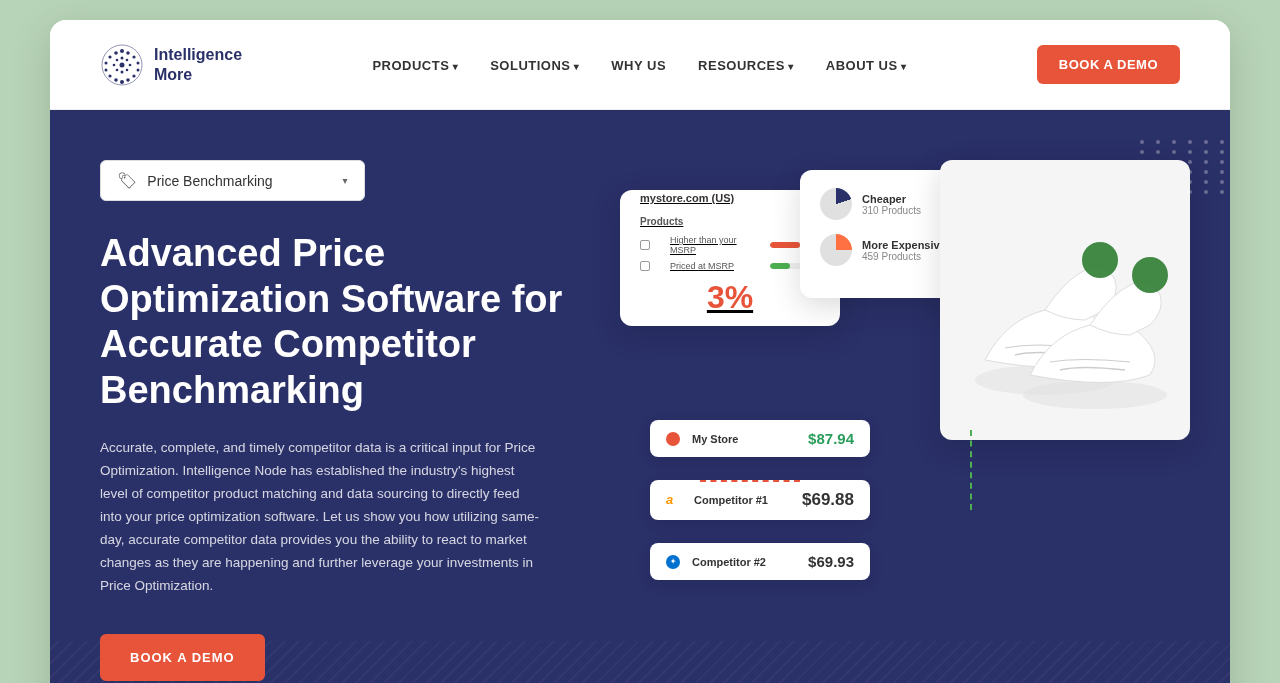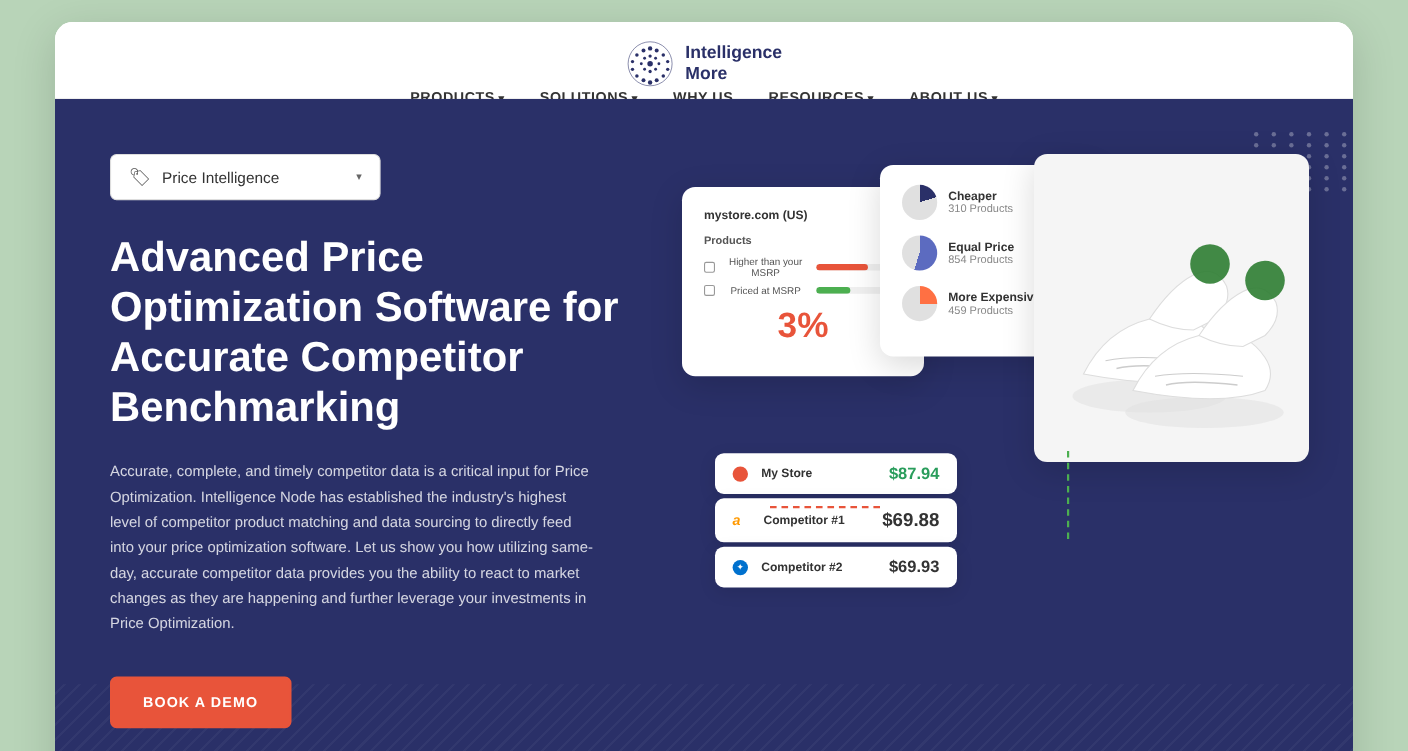--- a/index.html
+++ b/index.html
@@ -16,26 +16,25 @@
       width: 1180px;
       background: white;
       border-radius: 16px;
       overflow: hidden;
       box-shadow: 0 10px 40px rgba(0,0,0,0.15);
     }
     
     .navbar {
       background: white;
       padding: 16px 50px;
-      height: 70px;
+      height: 90px;
       display: flex;
       align-items: center;
       justify-content: space-between;
       border-bottom: 1px solid #eee;
-      flex-direction: column;
     }
     .logo {
       display: flex;
       align-items: center;
       gap: 10px;
     }
     .logo-icon {
       width: 44px;
       height: 44px;
     }
@@ -187,23 +186,24 @@
     
     .dashboard-area {
       position: relative;
       width: 100%;
       height: 420px;
     }
     
     .store-card {
       background: white;
       border-radius: 12px;
-      padding: 20px 20px;
+      padding: 2px 20px;
       position: absolute;
       box-shadow: 0 8px 30px rgba(0,0,0,0.15);
+      text-decoration: underline;
     }
     .store-main-card {
       width: 220px;
       top: 30px;
       left: 0;
     }
     .store-card-title {
       font-size: 11px;
       color: #333;
       font-weight: 600;
@@ -211,23 +211,22 @@
     }
     .store-card-subtitle {
       font-size: 10px;
       font-weight: 600;
       color: #555;
       margin-bottom: 8px;
     }
     .store-row {
       display: flex;
       align-items: center;
-      gap: 6px;
+      gap: 20px;
       margin-bottom: 6px;
-      text-align: center;
     }
     .store-checkbox {
       width: 10px;
       height: 10px;
       border: 1px solid #999;
       border-radius: 2px;
     }
     .store-bar-container {
       flex: 1;
       height: 6px;
@@ -251,25 +250,25 @@
     }
     .percentage-desc {
       font-size: 9px;
       color: #666;
       text-align: center;
       line-height: 1.4;
     }
     
     .price-comparison {
       position: absolute;
-      top: 272px;
+      top: 260px;
       left: 30px;
       display: flex;
       flex-direction: column;
-      gap: 4px;
+      gap: 23px;
     }
     .price-row {
       background: white;
       border-radius: 8px;
       padding: 10px 16px;
       display: flex;
       align-items: center;
       gap: 12px;
       box-shadow: 0 4px 15px rgba(0,0,0,0.1);
       width: 220px;
@@ -493,21 +492,21 @@
           <div class="dot"></div>
           <div class="dot"></div>
           <div class="dot"></div>
           <div class="dot"></div>
       </div>
     </div>
 
     <div class="hero-left">
       <div class="price-selector">
         <span class="price-selector-icon">🏷</span>
-        <span class="price-selector-text">Price Intelligence</span>
+        <span class="price-selector-text">Price Benchmarking</span>
         <span class="price-selector-arrow">▾</span>
       </div>
 
       <h1 class="hero-title">Advanced Price Optimization Software for Accurate Competitor Benchmarking</h1>
 
       <p class="hero-desc">Accurate, complete, and timely competitor data is a critical input for Price Optimization. Intelligence Node has established the industry's highest level of competitor product matching and data sourcing to directly feed into your price optimization software. Let us show you how utilizing same-day, accurate competitor data provides you the ability to react to market changes as they are happening and further leverage your investments in Price Optimization.</p>
 
       <button class="hero-cta">BOOK A DEMO</button>
     </div>
 
@@ -538,27 +537,20 @@
 
         <div class="pie-card">
           <div class="pie-item">
             <div class="pie-circle circle-cheaper"></div>
             <div>
               <div class="pie-label">Cheaper</div>
               <div class="pie-count">310 Products</div>
             </div>
           </div>
           <div class="pie-item">
-            <div class="pie-circle circle-equal"></div>
-            <div>
-              <div class="pie-label">Equal Price</div>
-              <div class="pie-count">854 Products</div>
-            </div>
-          </div>
-          <div class="pie-item">
             <div class="pie-circle circle-expensive"></div>
             <div>
               <div class="pie-label">More Expensive</div>
               <div class="pie-count">459 Products</div>
             </div>
           </div>
         </div>
 
         <div class="product-image-card">
           <svg width="220" height="240" viewBox="0 0 220 240">

